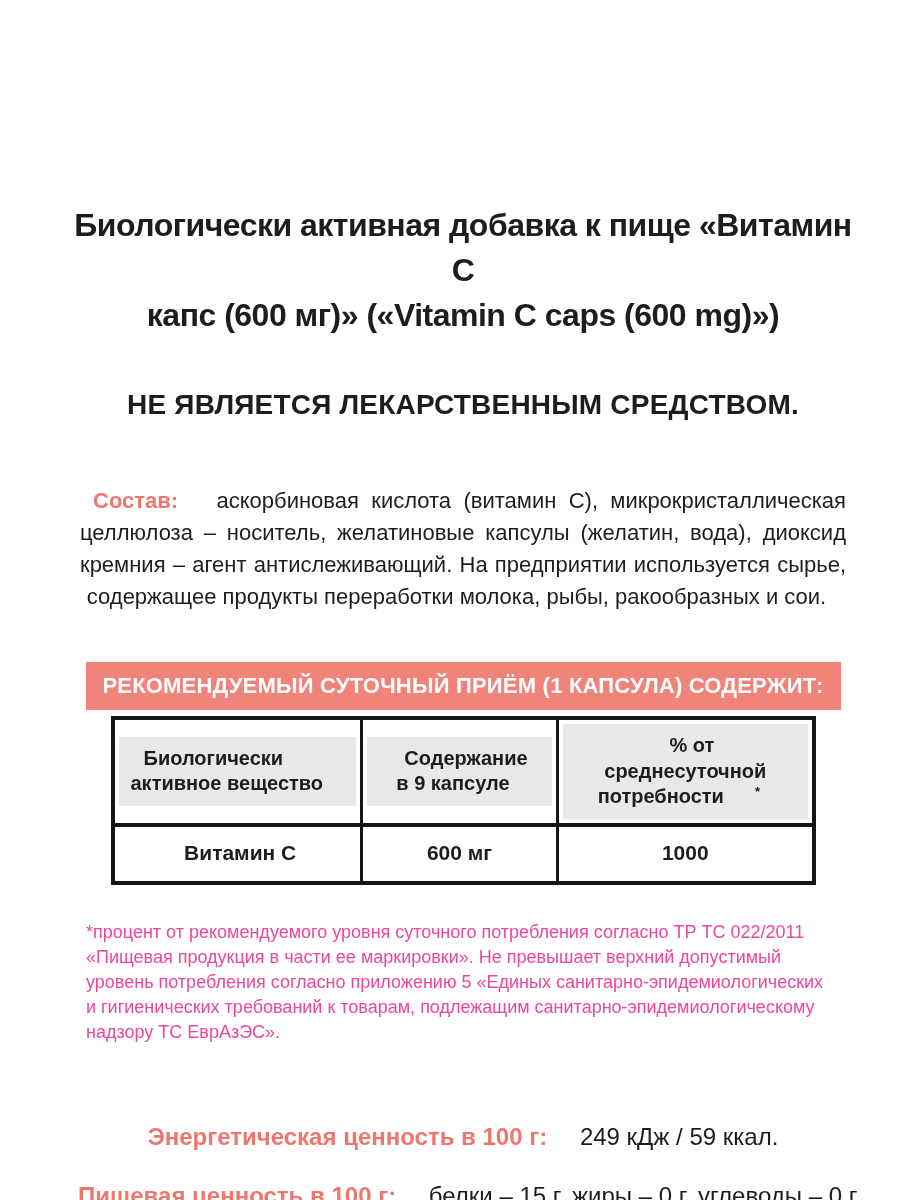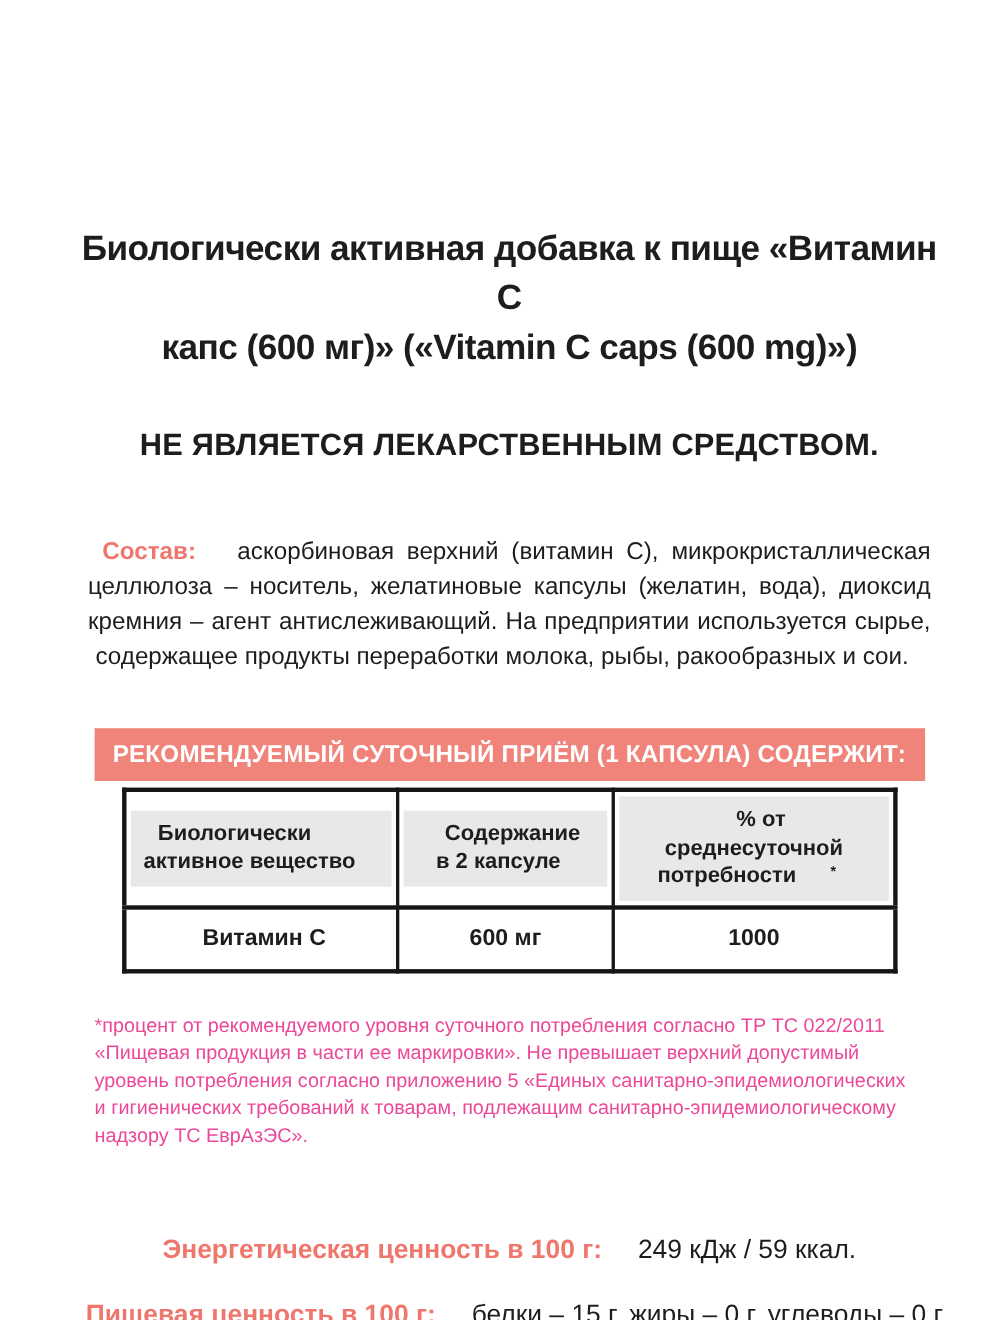--- a/index.html
+++ b/index.html
@@ -132,21 +132,21 @@
 <div class="page">
 
   <h1 class="title">Биологически активная добавка к пище «Витамин С
 капс (600 мг)» («Vitamin C caps (600 mg)»)</h1>
 
   <div class="disclaimer">НЕ ЯВЛЯЕТСЯ ЛЕКАРСТВЕННЫМ СРЕДСТВОМ.</div>
 
 
   <p class="composition">
     <span class="lbl">Состав:</span>
-    <span class="txt">аскорбиновая верхний (витамин С), микрокристаллическая целлюлоза – носитель, желатиновые капсулы (желатин, вода), диоксид кремния – агент антислеживающий. На предприятии используется сырье, содержащее продукты переработки молока, рыбы, ракообразных и сои.</span>
+    <span class="txt">аскорбиновая кислота (витамин С), микрокристаллическая целлюлоза – носитель, желатиновые капсулы (желатин, вода), диоксид кремния – агент антислеживающий. На предприятии используется сырье, содержащее продукты переработки молока, рыбы, ракообразных и сои.</span>
   </p>
 
   <div class="banner">РЕКОМЕНДУЕМЫЙ СУТОЧНЫЙ ПРИЁМ (1 КАПСУЛА) СОДЕРЖИТ:</div>
 
   <table class="intake-table">
     <colgroup>
         <col class="c1">
         <col class="c2">
         <col class="c3">
       </colgroup>
@@ -154,21 +154,21 @@
       <tr>
         <th>
           <div class="th-inner left">
             <span class="wrap">Биологически
 активное вещество</span>
           </div>
         </th>
         <th>
           <div class="th-inner">
             <span class="wrap">Содержание
-в 2 капсуле</span>
+в 9 капсуле</span>
           </div>
         </th>
         <th>
           <div class="th-inner">
             <span class="wrap">% от среднесуточной
 потребности</span><sup class="fn-mark">*</sup>
           </div>
         </th>
       </tr>
     </thead>

